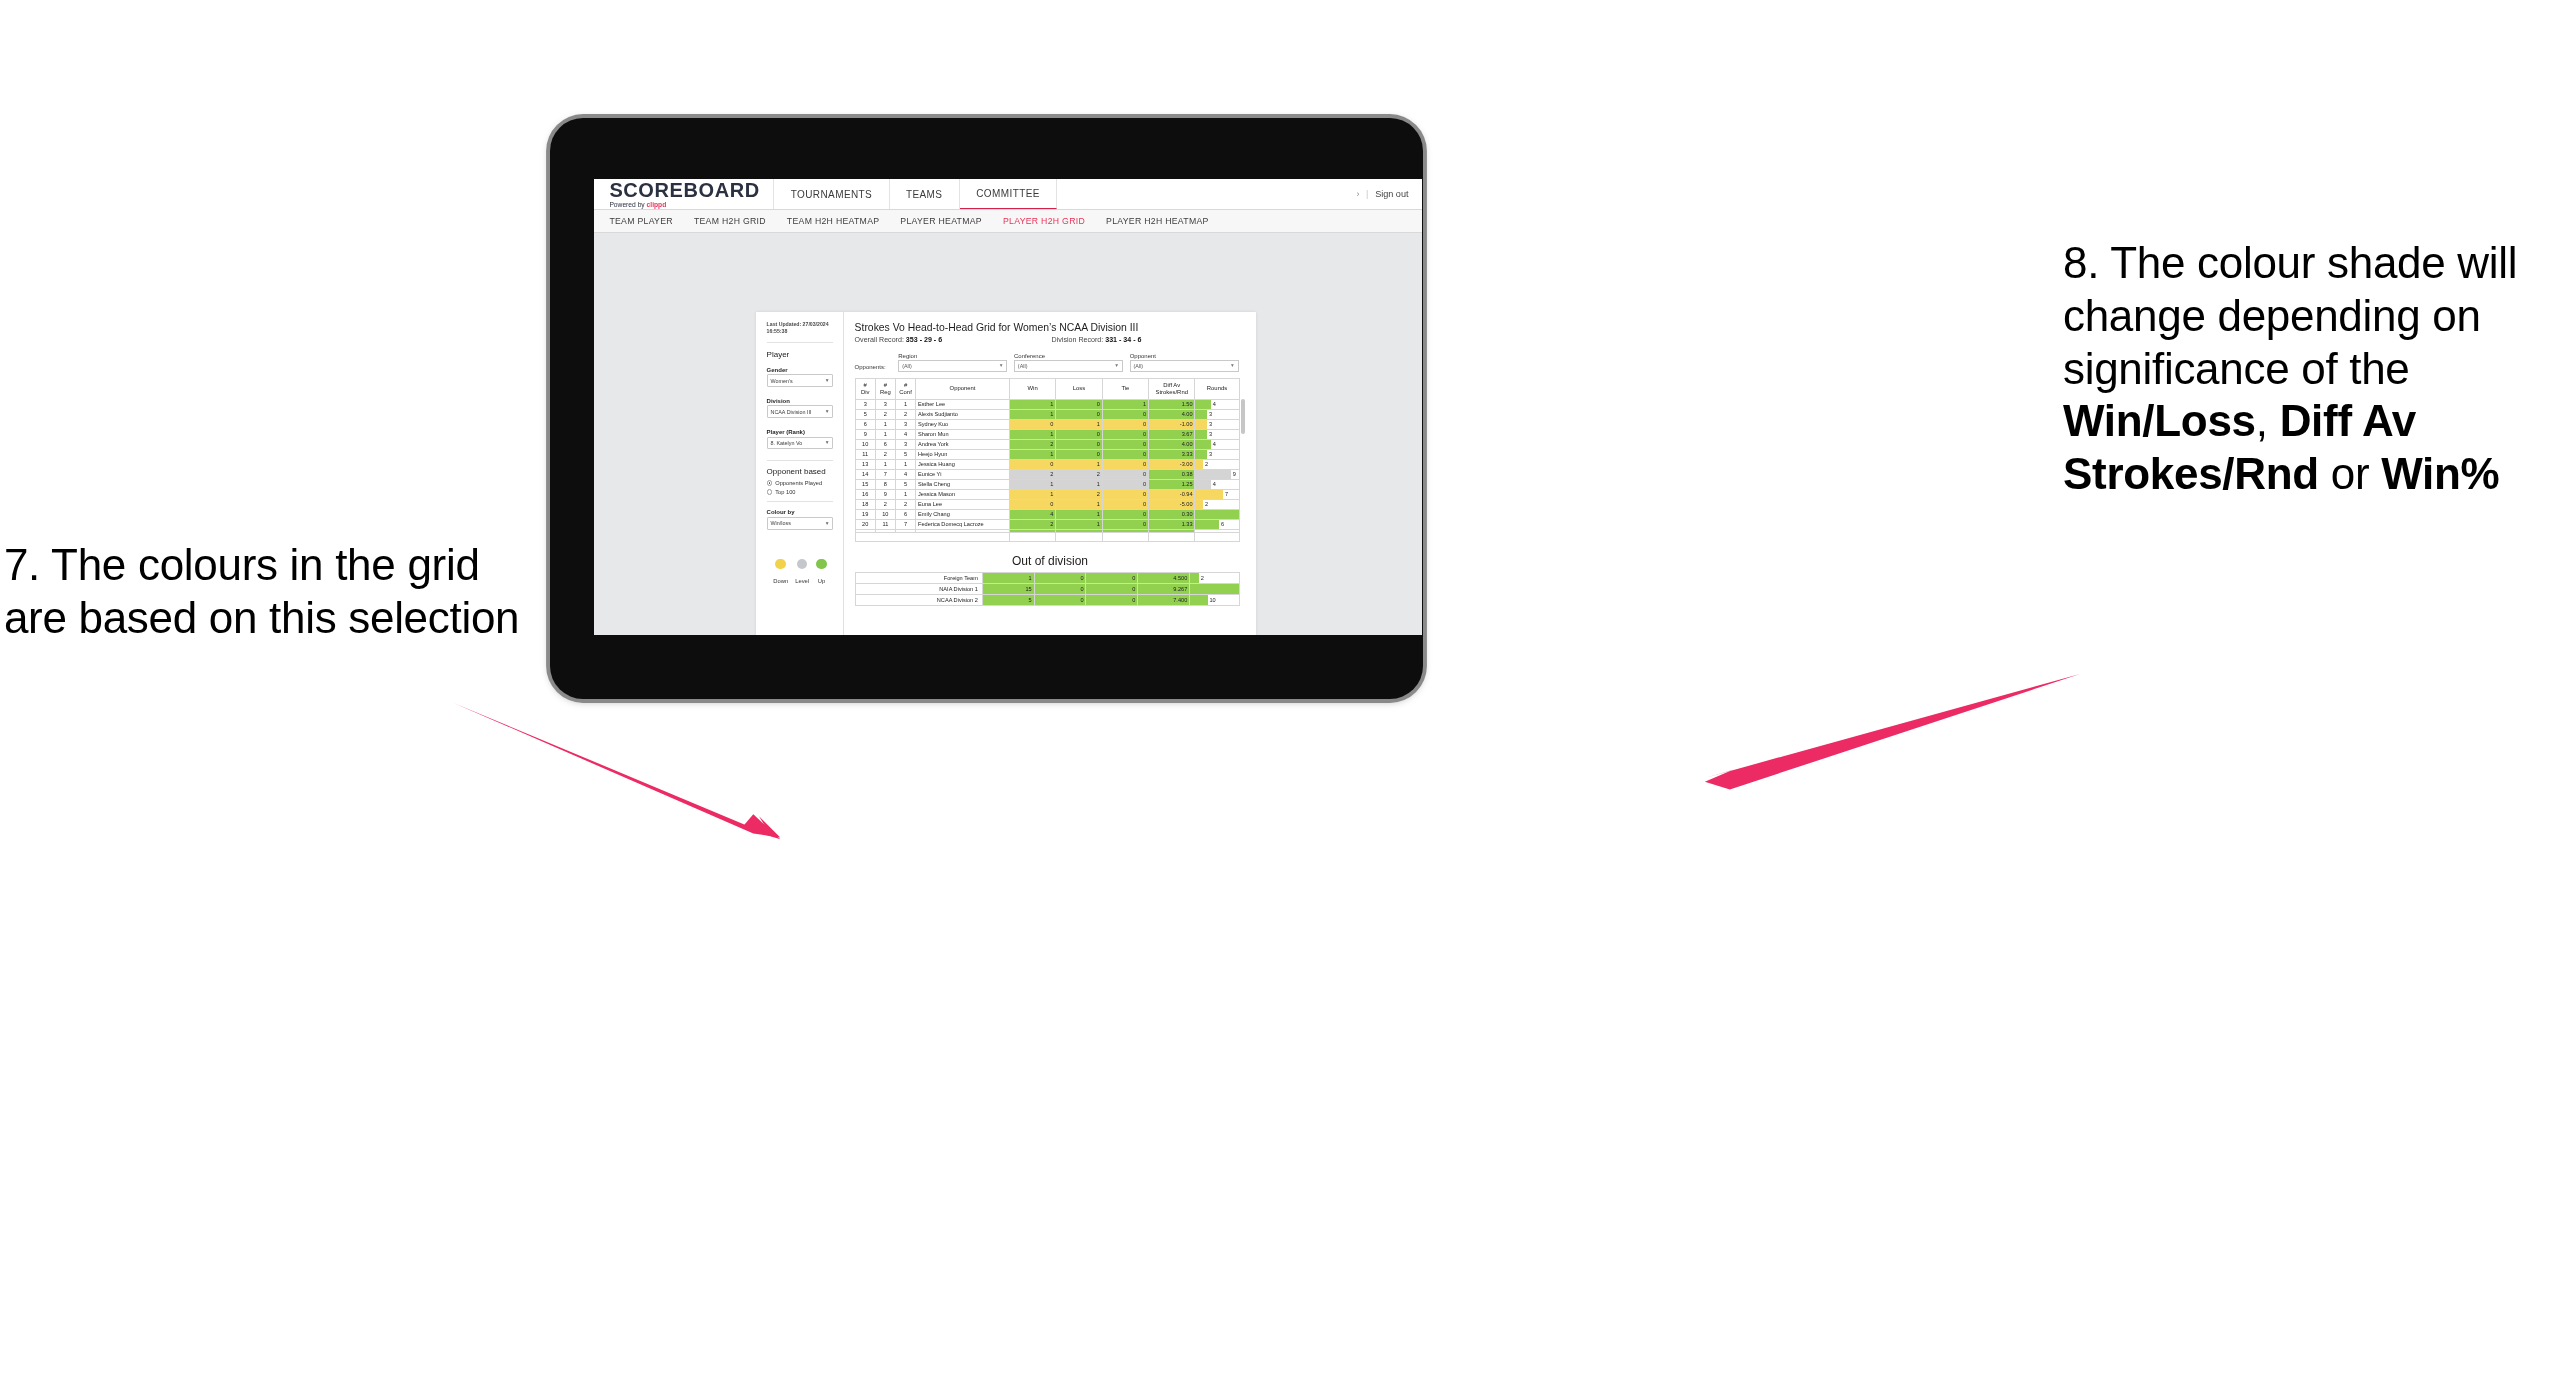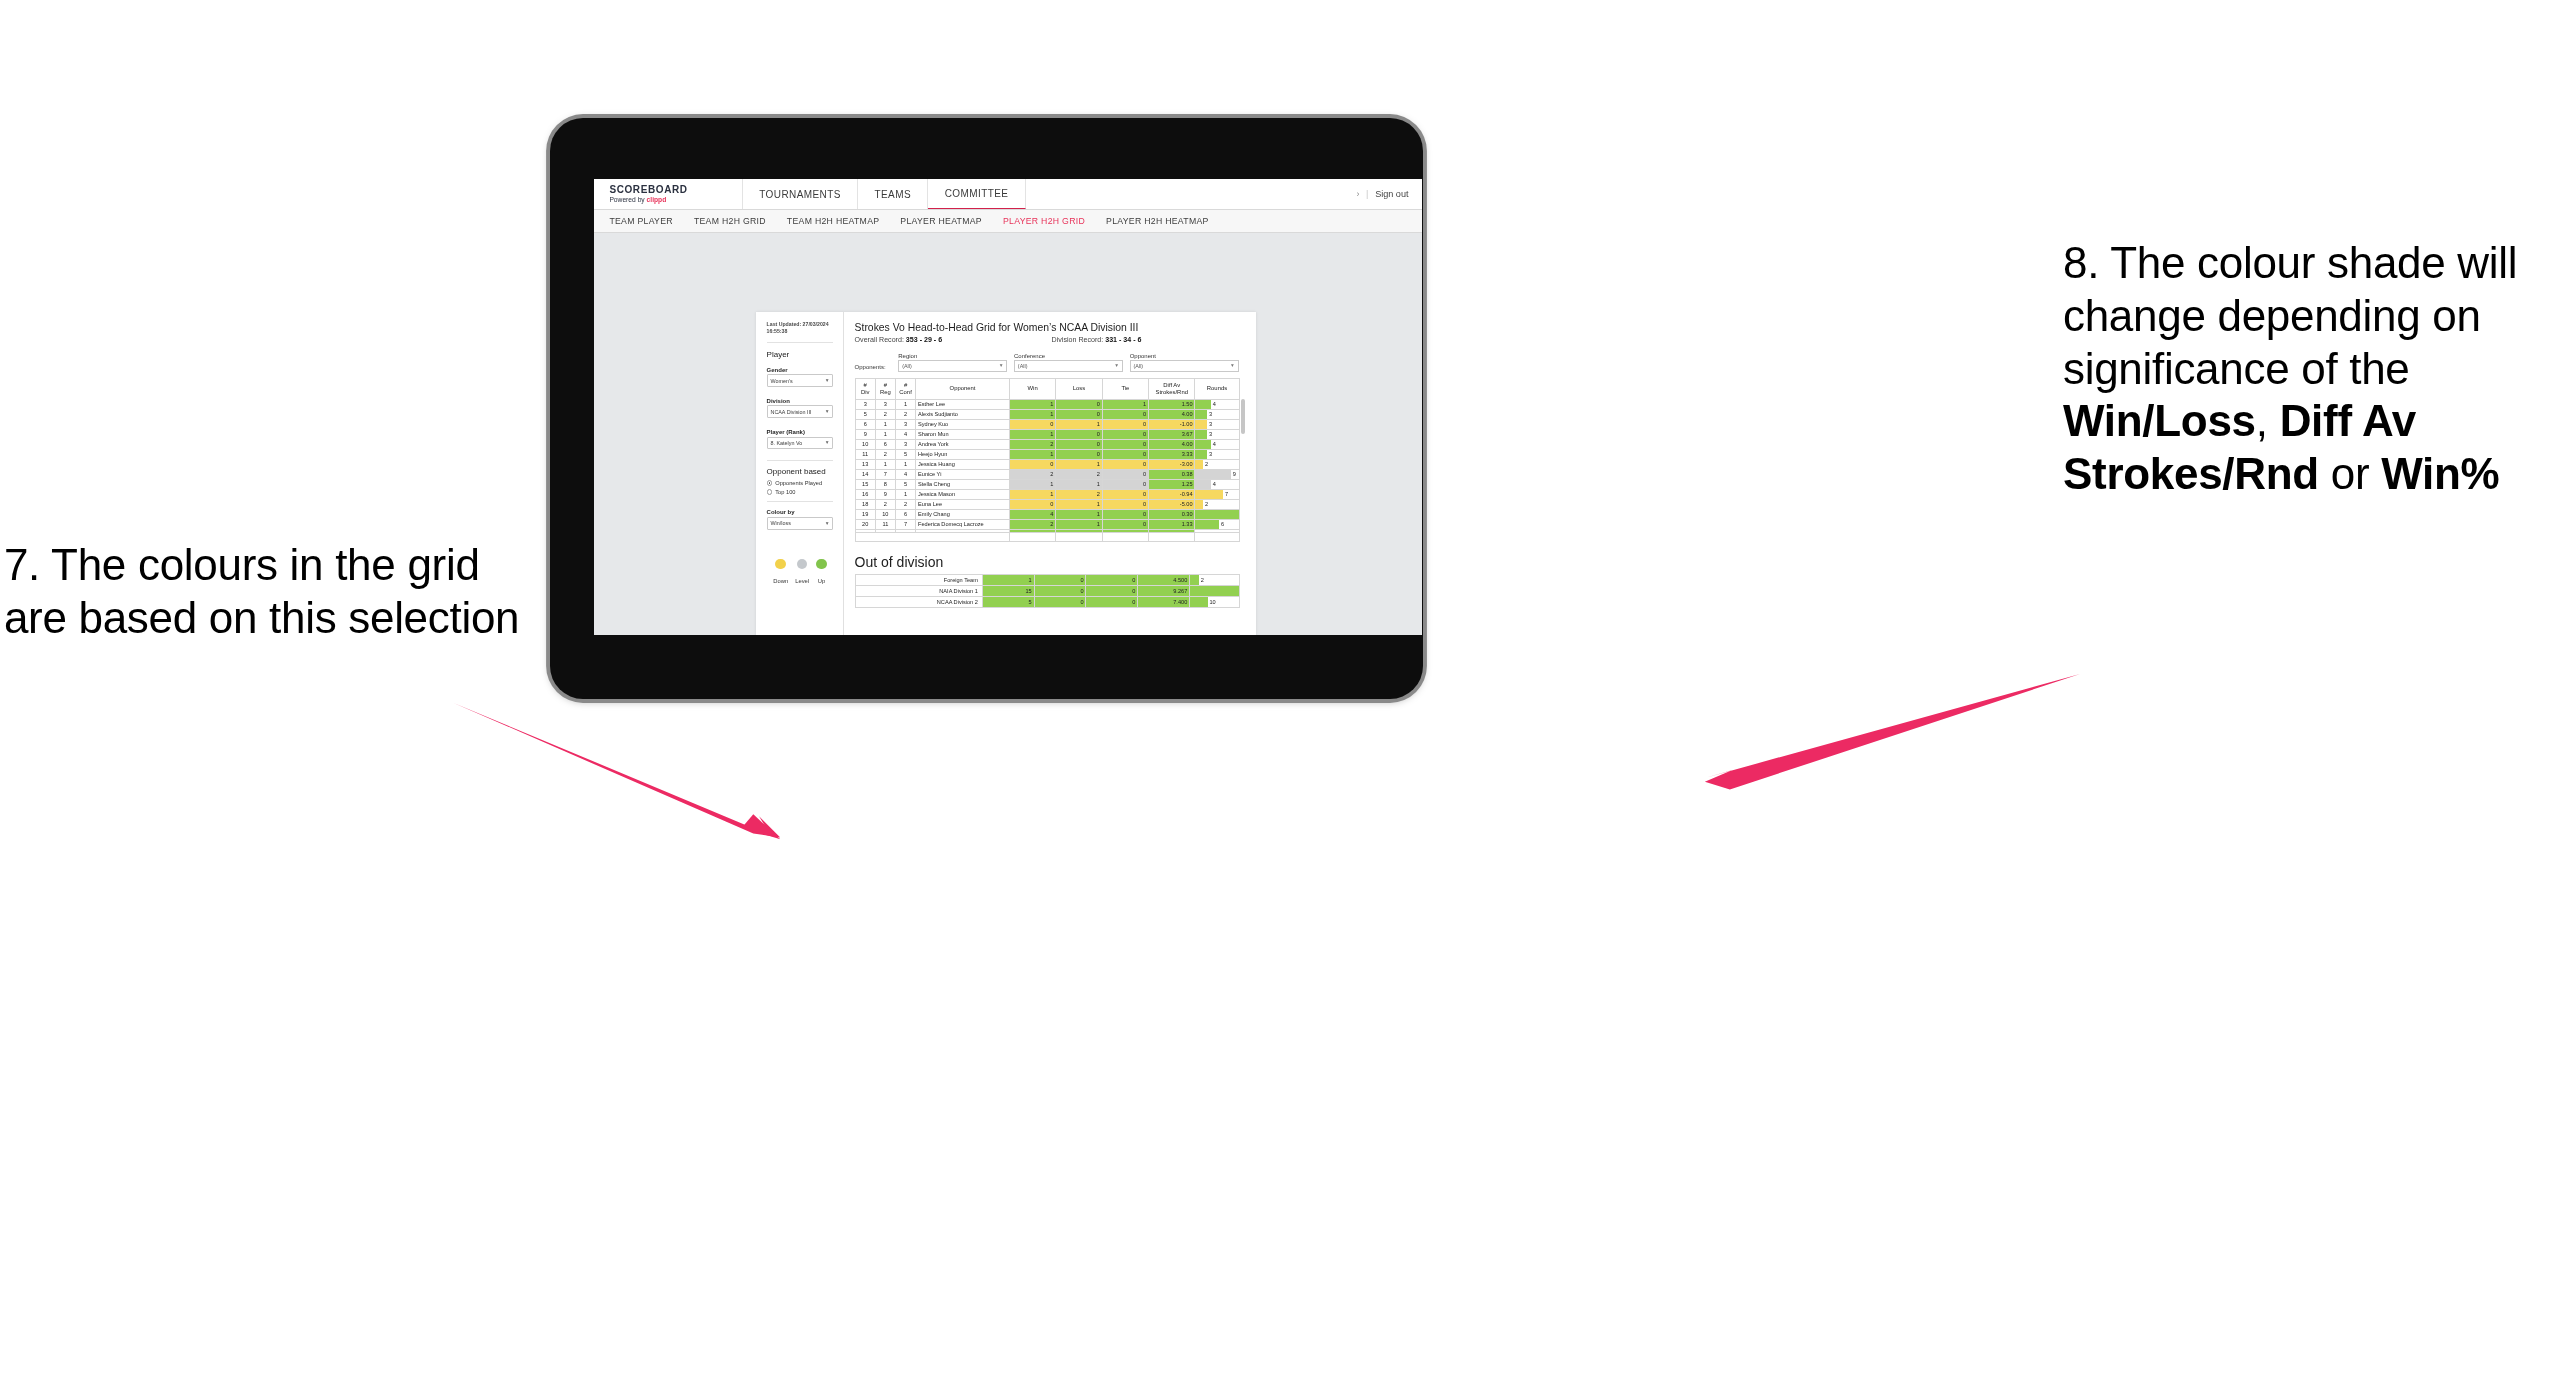--- a/index.html
+++ b/index.html
@@ -23,21 +23,21 @@
   }
   #screen{
     position:absolute;left:594px;top:179px;width:828px;height:456px;
     background:#e6e8ea;overflow:hidden;
   }
 
   
   .topbar{height:30px;background:#fff;display:flex;align-items:stretch;position:relative;}
   .brand{display:flex;flex-direction:column;justify-content:center;padding:0 13.5px 0 15.4px;
          border-right:1px solid #e3e3e3;min-width:119px;}
-  .brand-title{font-family:"Liberation Sans",sans-serif;font-weight:bold;font-size:10px;
+  .brand-title{font-family:"Liberation Sans",sans-serif;font-weight:bold;font-size:20px;
         letter-spacing:0.6px;color:#2b3140;line-height:1;}
   .brand-sub{font-size:6.7px;color:#2b3140;margin-top:1.9px;line-height:1;}
   .brand-sub i{color:#e8335a;font-style:normal;font-weight:bold;}
   .navtab{display:flex;align-items:center;padding:0 16.4px;font-size:10px;color:#3a3a3a;
           letter-spacing:0.4px;border-right:1px solid #e3e3e3;cursor:default;}
   .navtab.active{border-bottom:1.9px solid #d2214b;}
   .nav-spacer{flex:1;}
   .signout{display:flex;align-items:center;gap:6.7px;padding:0 13.5px;font-size:9.1px;color:#444;}
   .signout .chev{color:#888;font-size:8.7px;}
   .signout .bar{color:#c9c9c9;}
@@ -103,21 +103,21 @@
   .c-rnd{width:40px;position:relative;padding:0;}
   .rnd-wrap{position:absolute;inset:0;}
   .rnd-fill{position:absolute;left:0;top:0;bottom:0;}
   .rnd-txt{position:absolute;top:0;bottom:0;display:flex;align-items:center;padding-left:1.9px;}
   .spacer-row td{height:8.7px;border:1px solid #d6d6d6;}
   .fade td{height:3.9px;border:1px solid #d6d6d6;color:#bdbdbd;}
 
   .tablewrap{position:relative;width:385px;}
   .vscroll{position:absolute;right:-5.8px;top:21px;width:4.8px;height:35px;background:#c6c6c6;border-radius:2.9px;}
 
-  .ood-title{font-size:14px;color:#1d1d1d;margin:11.6px 0 3.9px 0;}
+  .ood-title{font-size:12px;color:#1d1d1d;margin:11.6px 0 3.9px 0;text-align:center;}
   .ood{width:385px;font-size:5.6px;color:#222;}
   .ood td{border:1px solid #d6d6d6;height:11px;padding:0 1.9px;box-sizing:border-box;overflow:hidden;}
   .ood .c-lbl{width:103px;text-align:right;padding-right:3.9px;}
   svg{display:block;}
 </style>
 </head>
 <body>
 
 <div class="anno" id="anno-left">
   <span>7. The colours in the grid are based on this selection</span>

